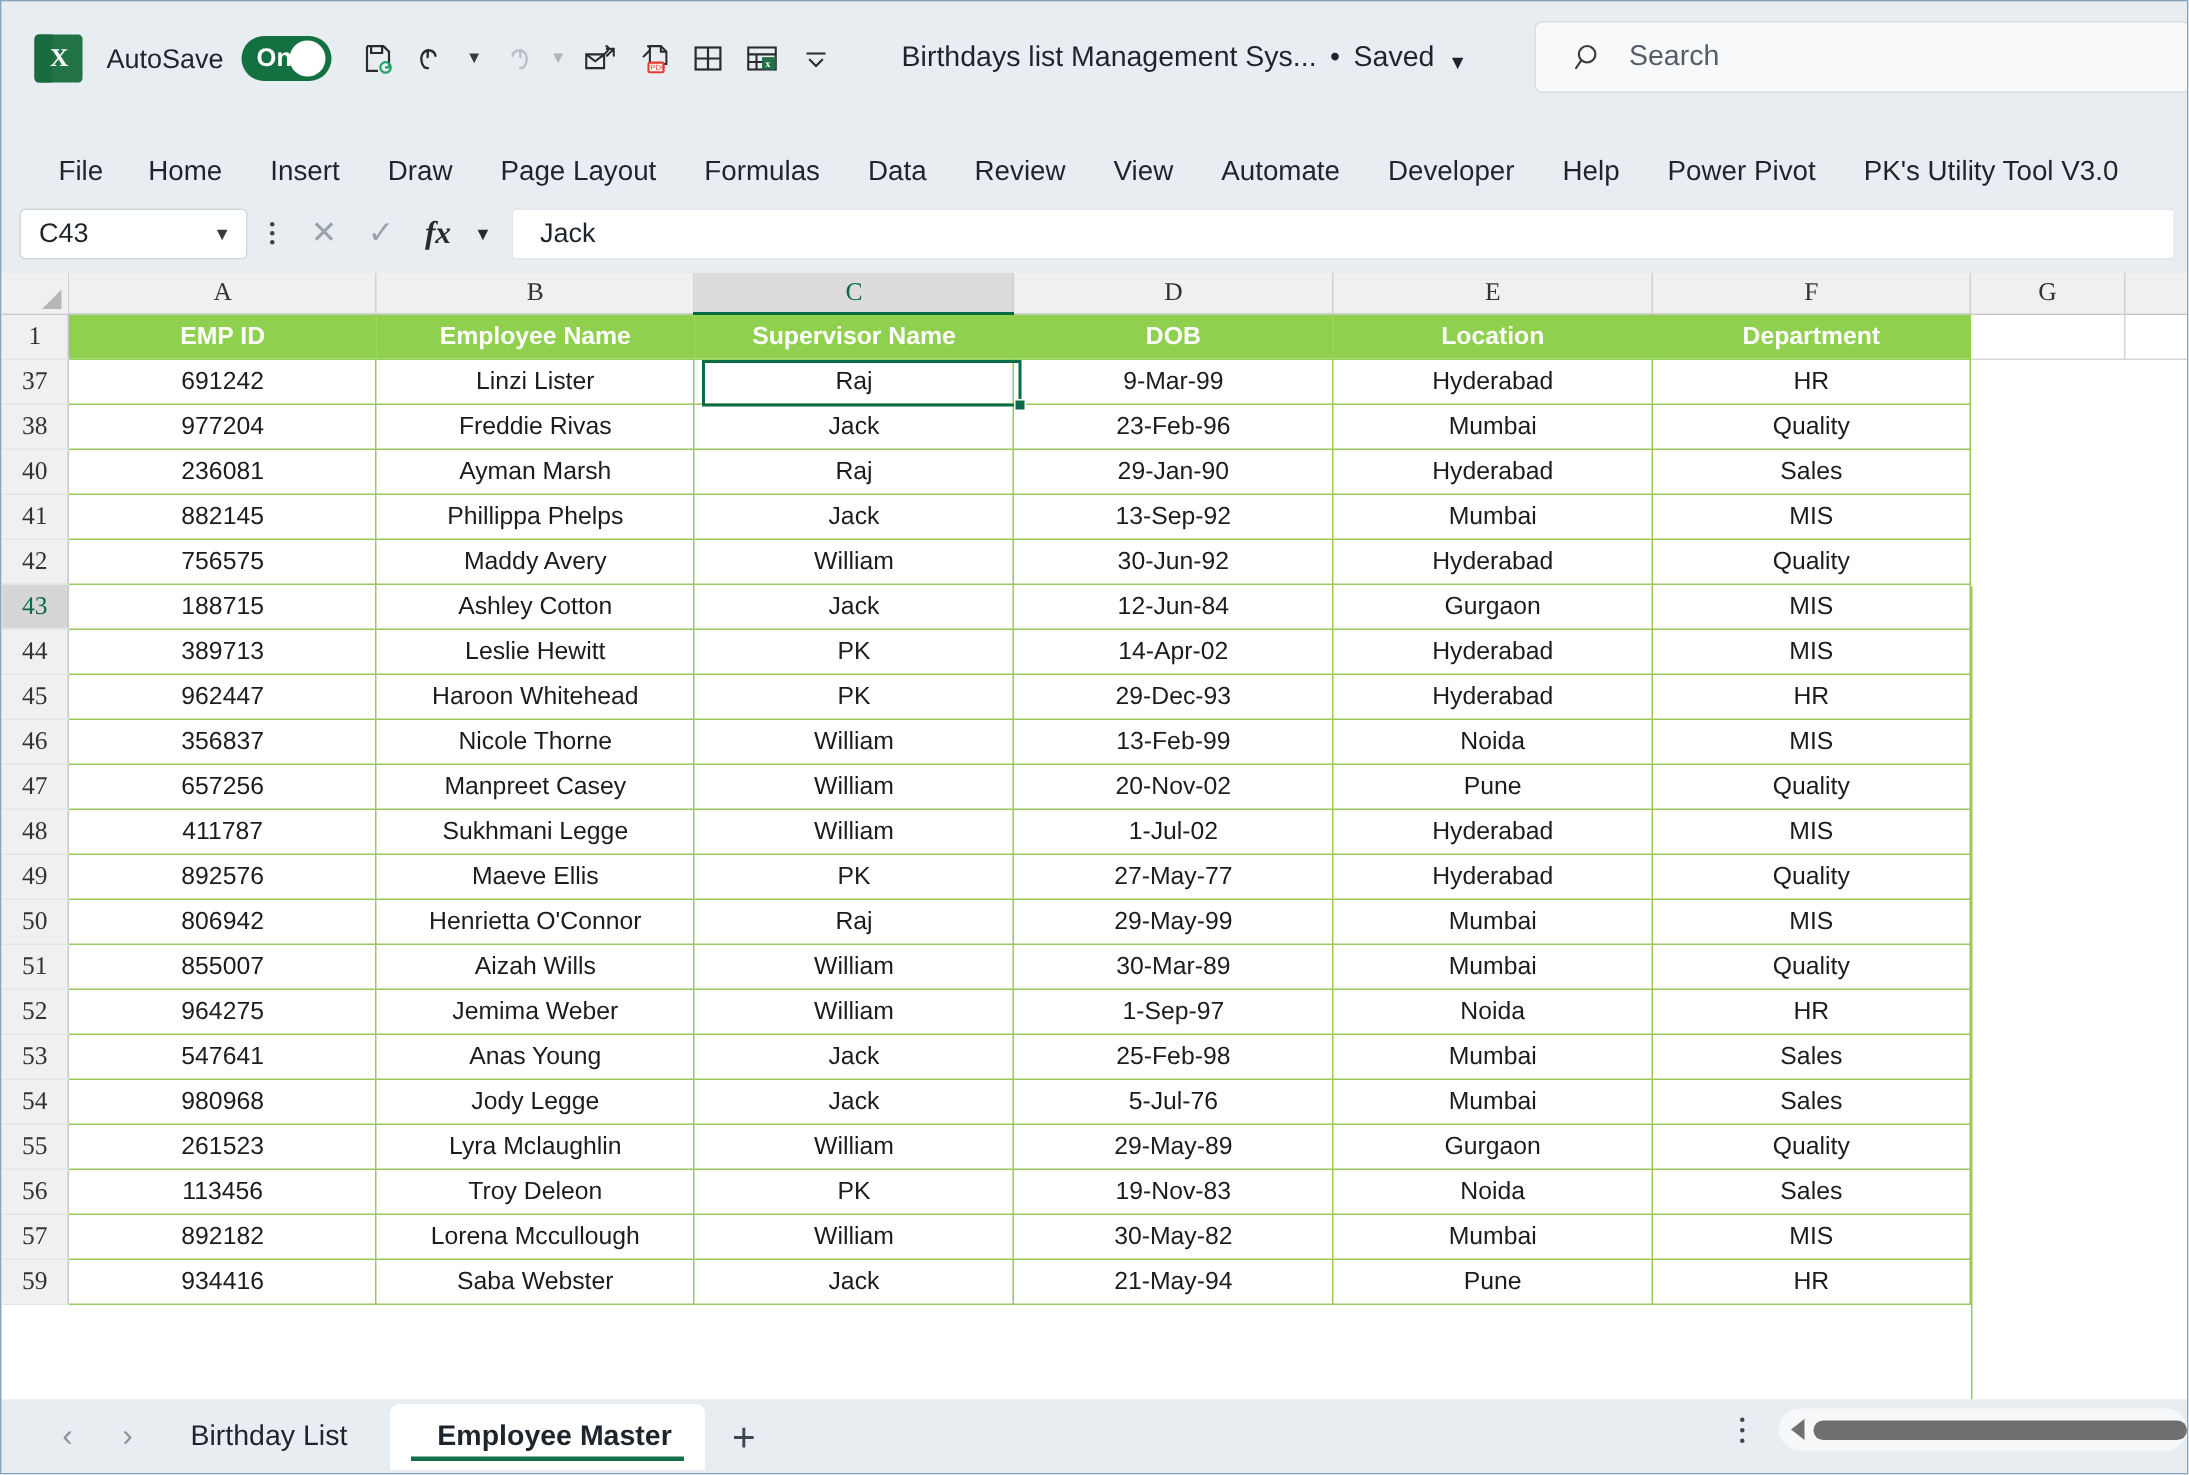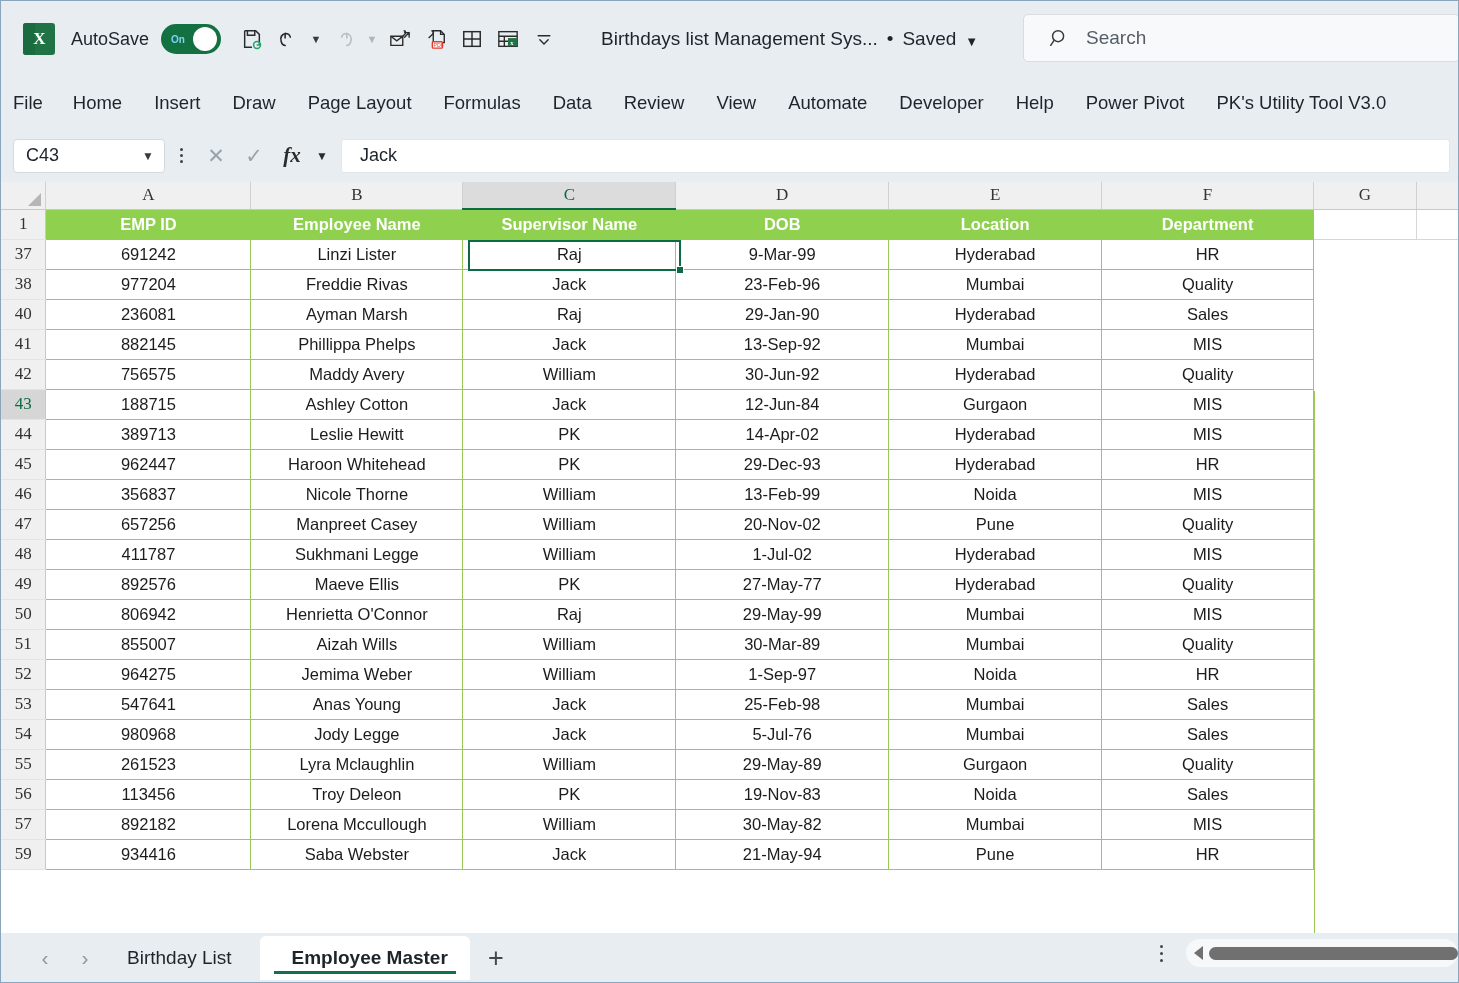--- a/index.html
+++ b/index.html
@@ -46,21 +46,21 @@
     margin-left: 16px; font-size: 18px; color: #1d242b;
   }
   .toggle {
     margin-left: 12px;
     width: 60px; height: 30px; border-radius: 15px;
     background: #137040;
     display: flex; align-items: center; justify-content: flex-start;
     padding: 0 4px; position: relative; cursor: pointer;
   }
   .toggle .tg-text {
-    color: #7dd3fc; font-size: 10px; margin-left: 6px; font-weight: 600;
+    color: #ffffff; font-size: 17px; margin-left: 6px; font-weight: 600;
   }
   .toggle .knob {
     position: absolute; right: 4px; top: 3px;
     width: 24px; height: 24px; border-radius: 50%; background: #fff;
   }
   .qat { display: flex; align-items: center; margin-left: 14px; gap: 2px; }
   .qbtn {
     width: 34px; height: 34px; display: flex; align-items: center; justify-content: center;
     cursor: pointer; border-radius: 4px;
   }
@@ -87,21 +87,22 @@
     display: flex; align-items: center;
     padding-left: 24px;
     gap: 16px;
   }
   .searchbox .ph { font-size: 19px; color: #555e68; }
 
   
   .ribbon {
     position: absolute; left: 0; top: 76px; width: 1459px; height: 52px;
     background: #e8edf2;
-    display: flex; align-items: center;
+    display: flex; align-items: flex-end;
+    padding-left: 26px;
   }
   .rtab {
     font-size: 18.5px; color: #1d242b;
     padding: 4px 16px;
     cursor: pointer; white-space: nowrap;
     border-radius: 4px;
   }
   .rtab:first-child { padding-left: 12px; padding-right: 14px; }
 
   

